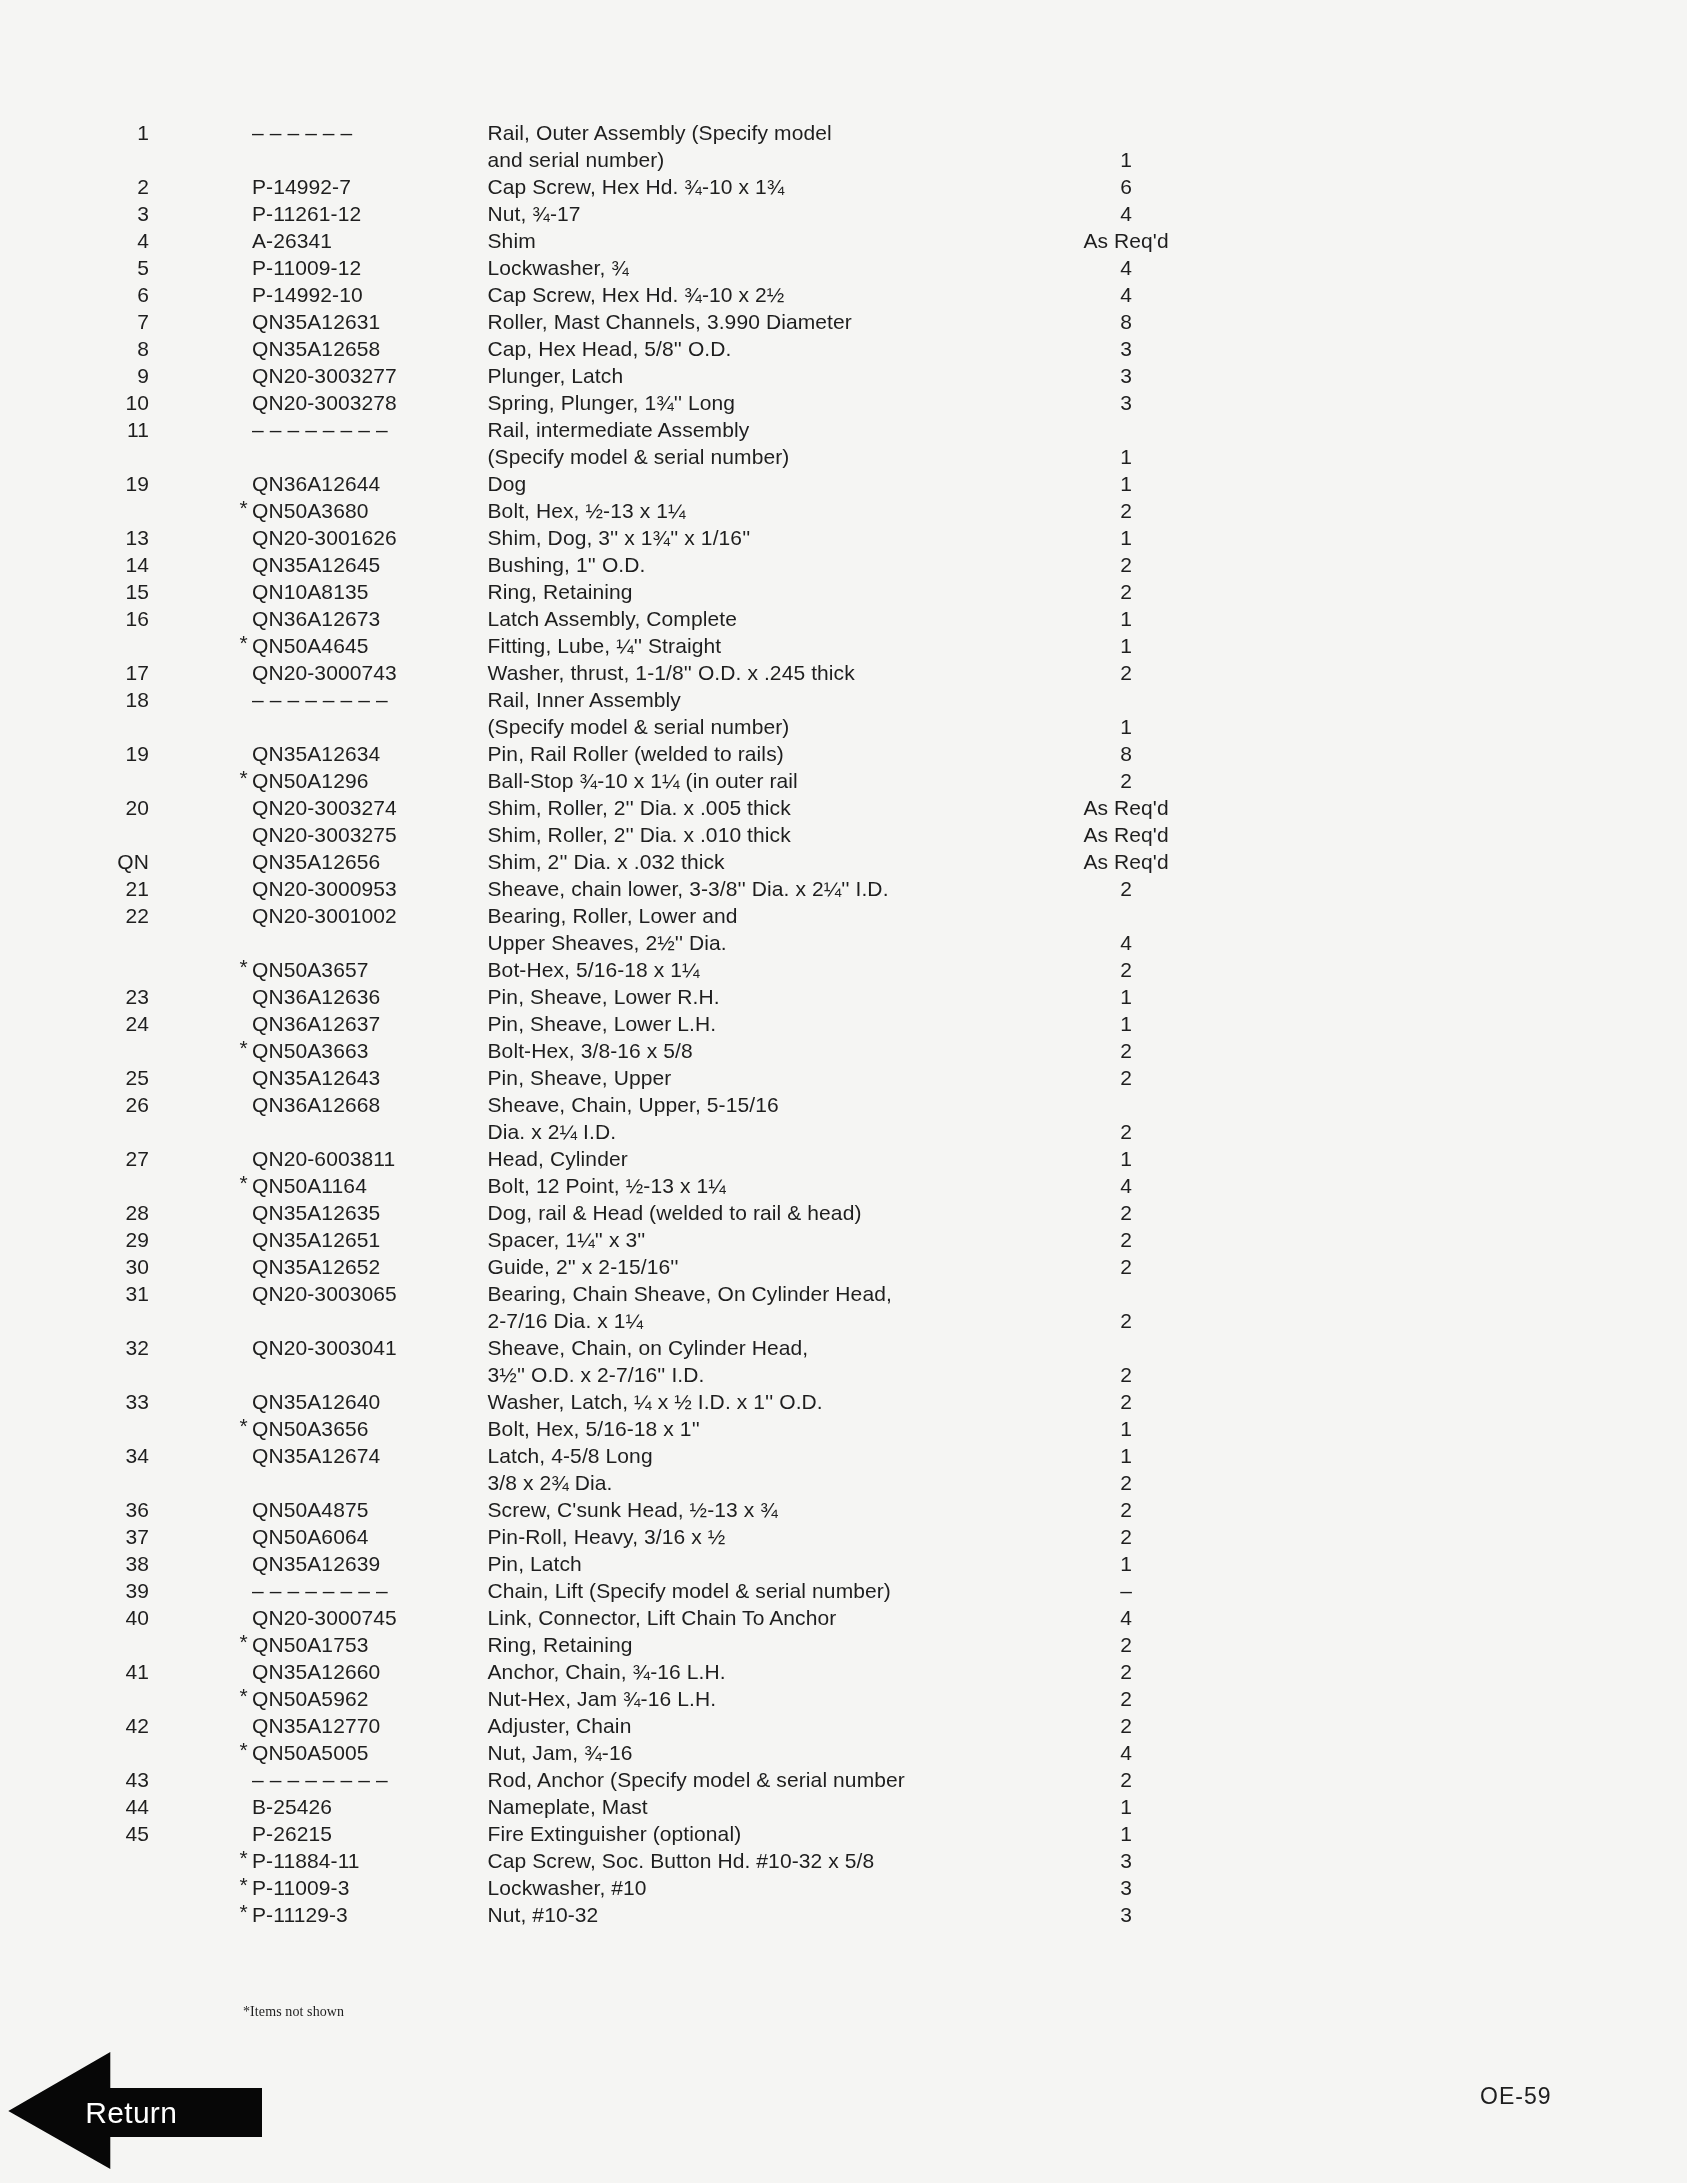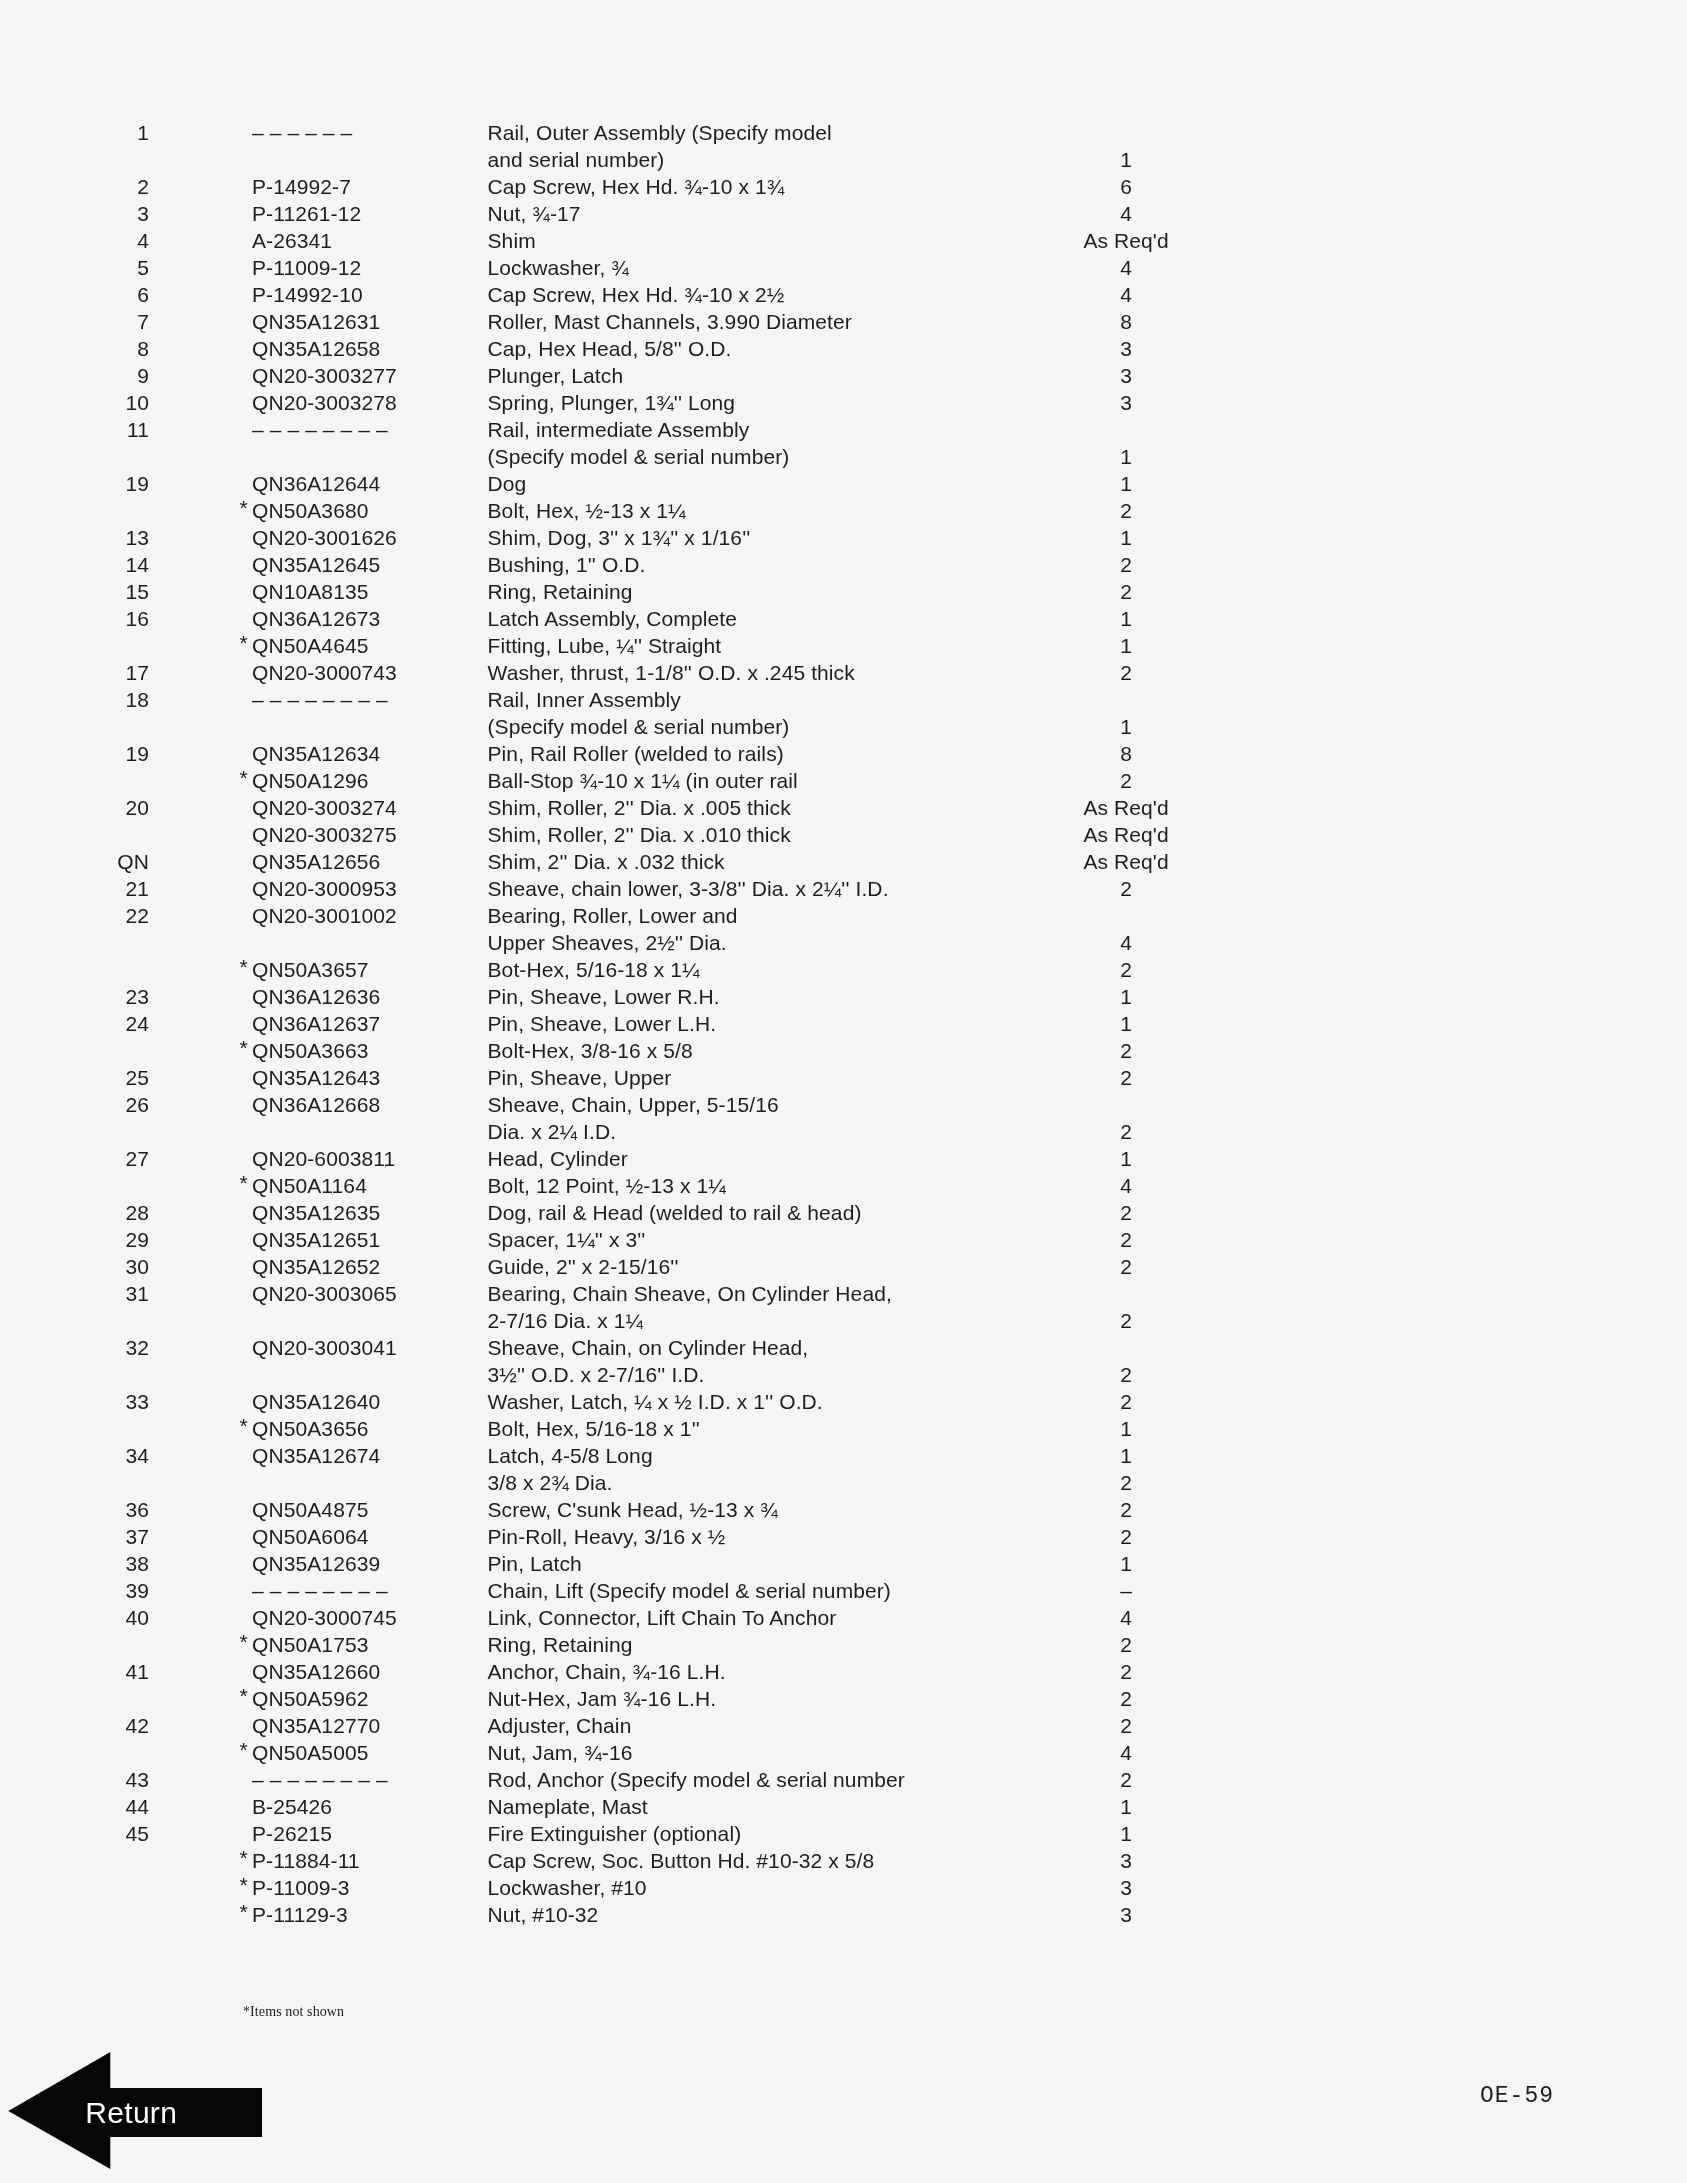--- a/index.html
+++ b/index.html
@@ -66,21 +66,20 @@
     letter-spacing: 0.1px;
     font-family: Liberation Serif, serif;
   }
   
   .pageno {
     position: absolute;
     left: 1480px;
     top: 2083px;
     font-size: 23px;
     letter-spacing: 1px;
-    font-family: Liberation Mono, monospace;
   }
   
   .return {
     position: absolute;
     left: 8.3px;
     top: 2052px;
     width: 254px;
     height: 117px;
     cursor: pointer;
   }

